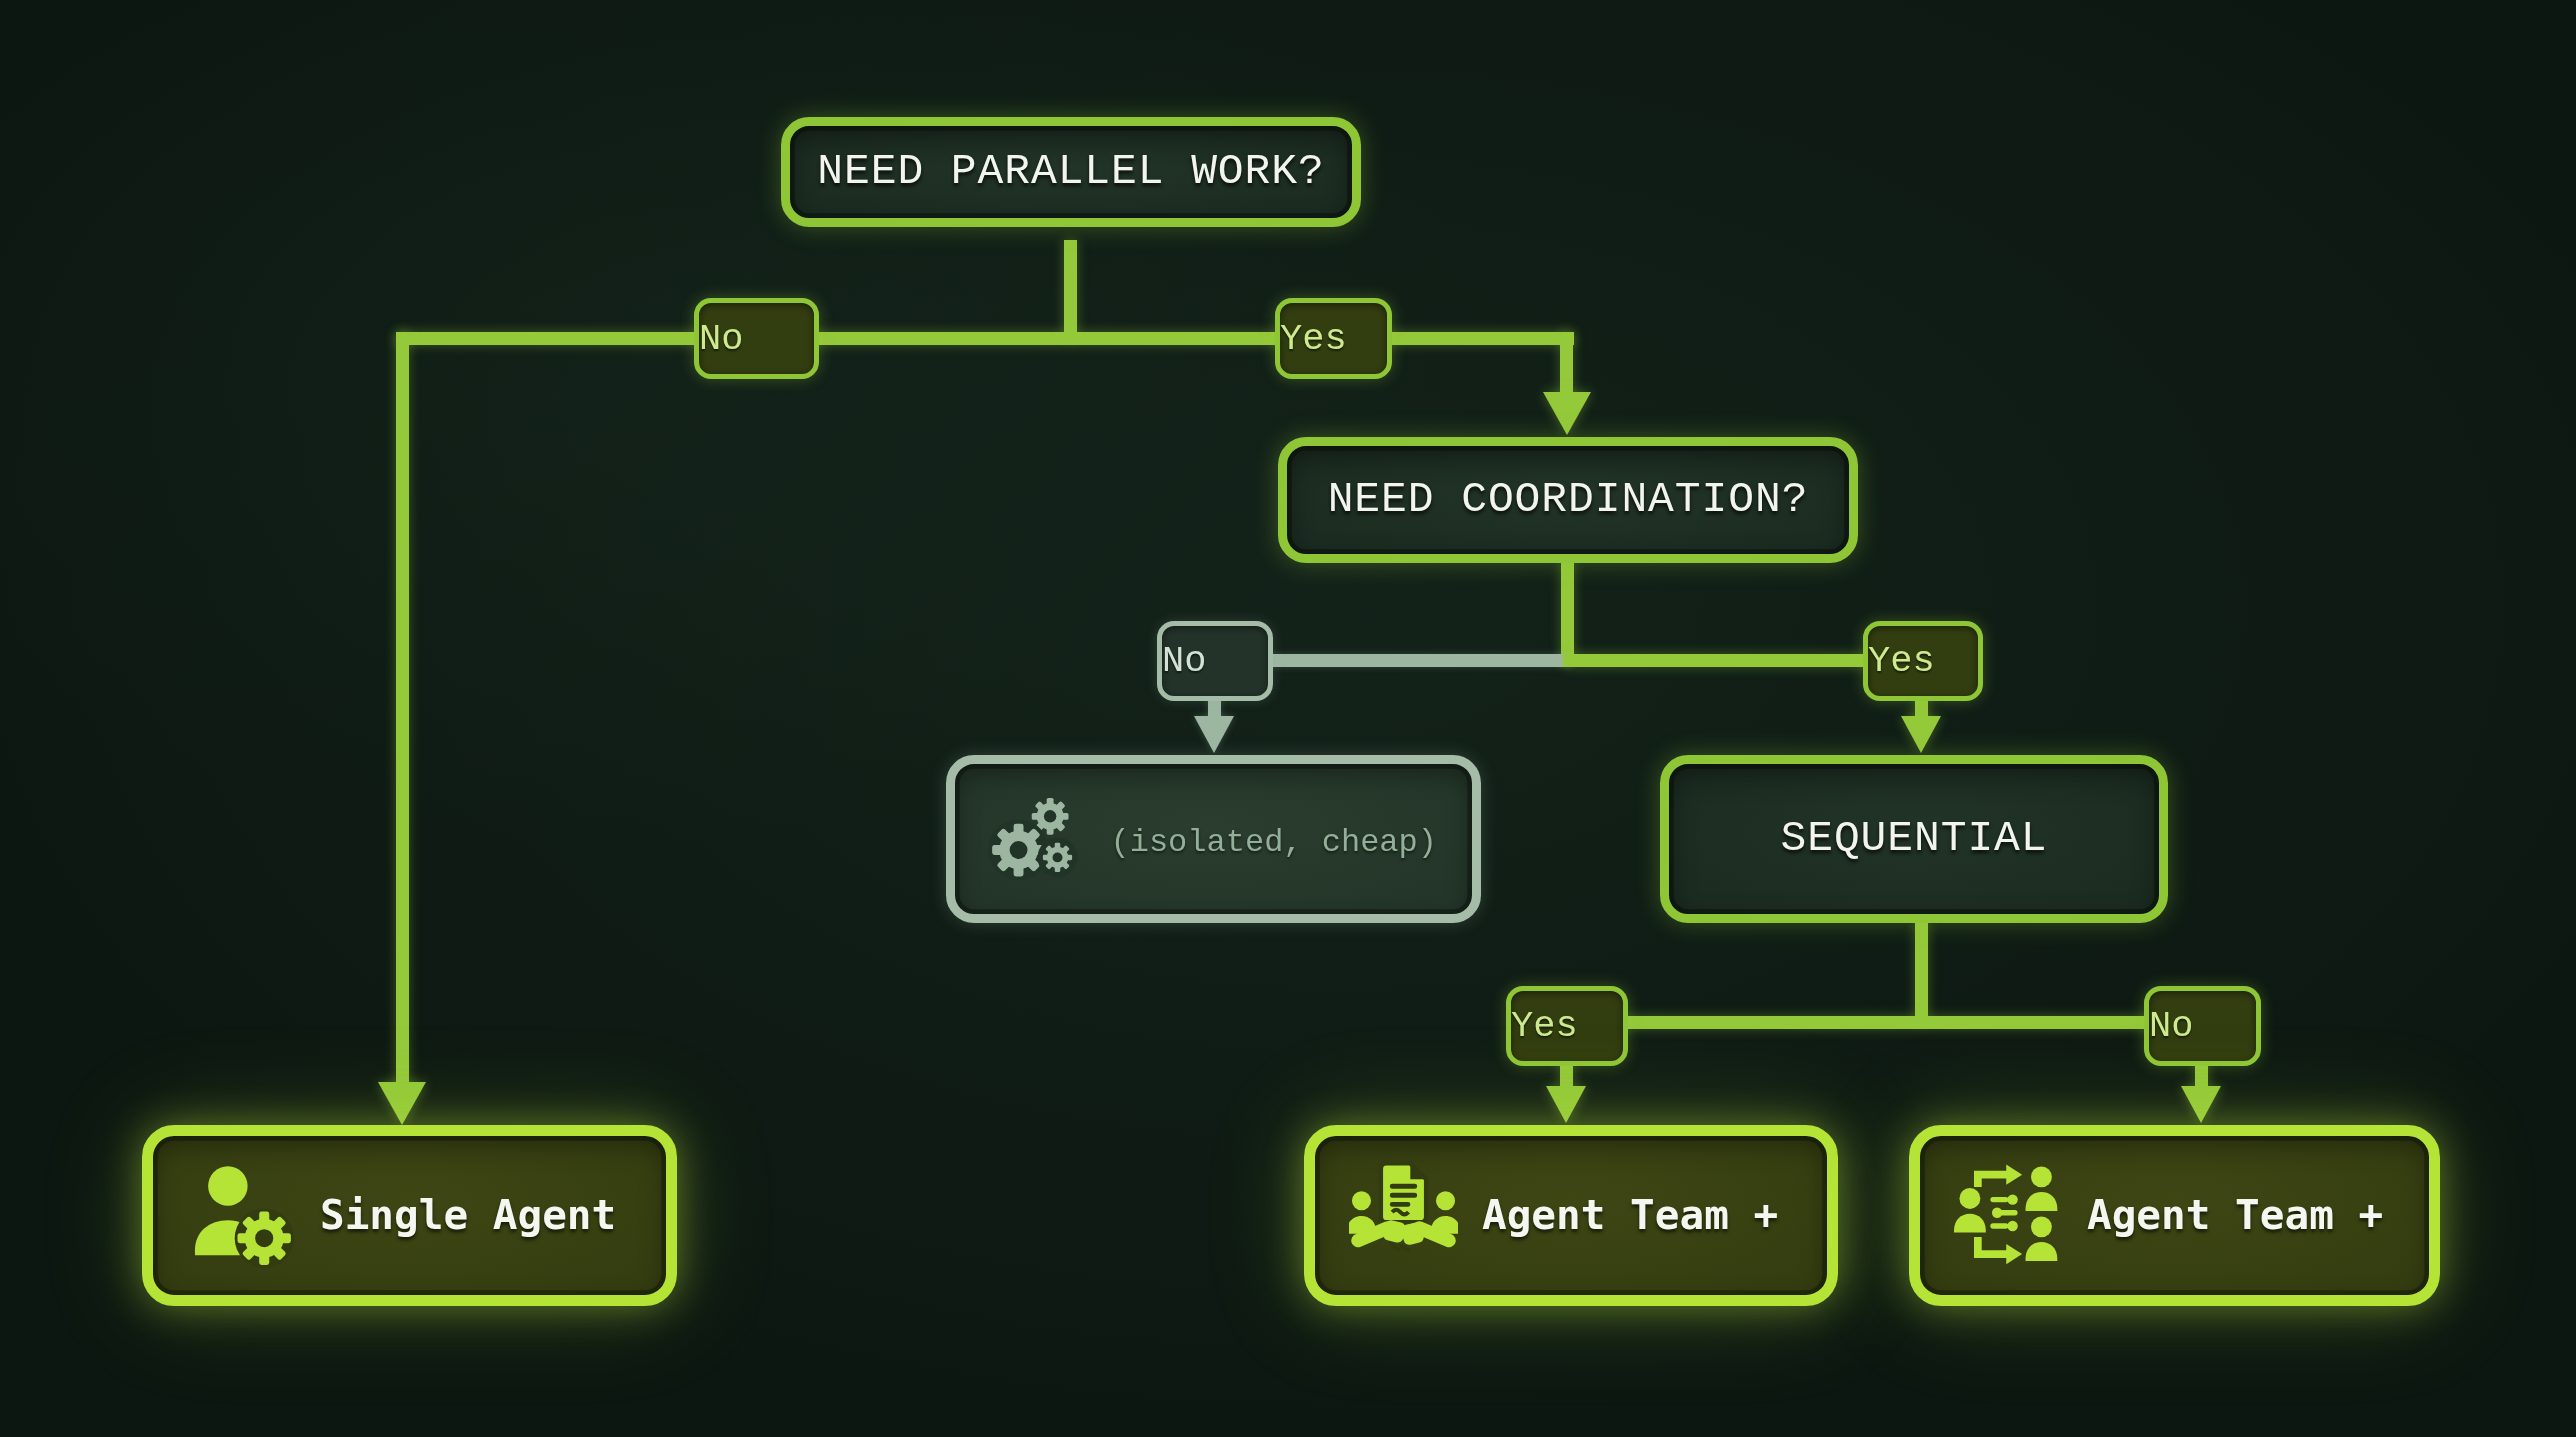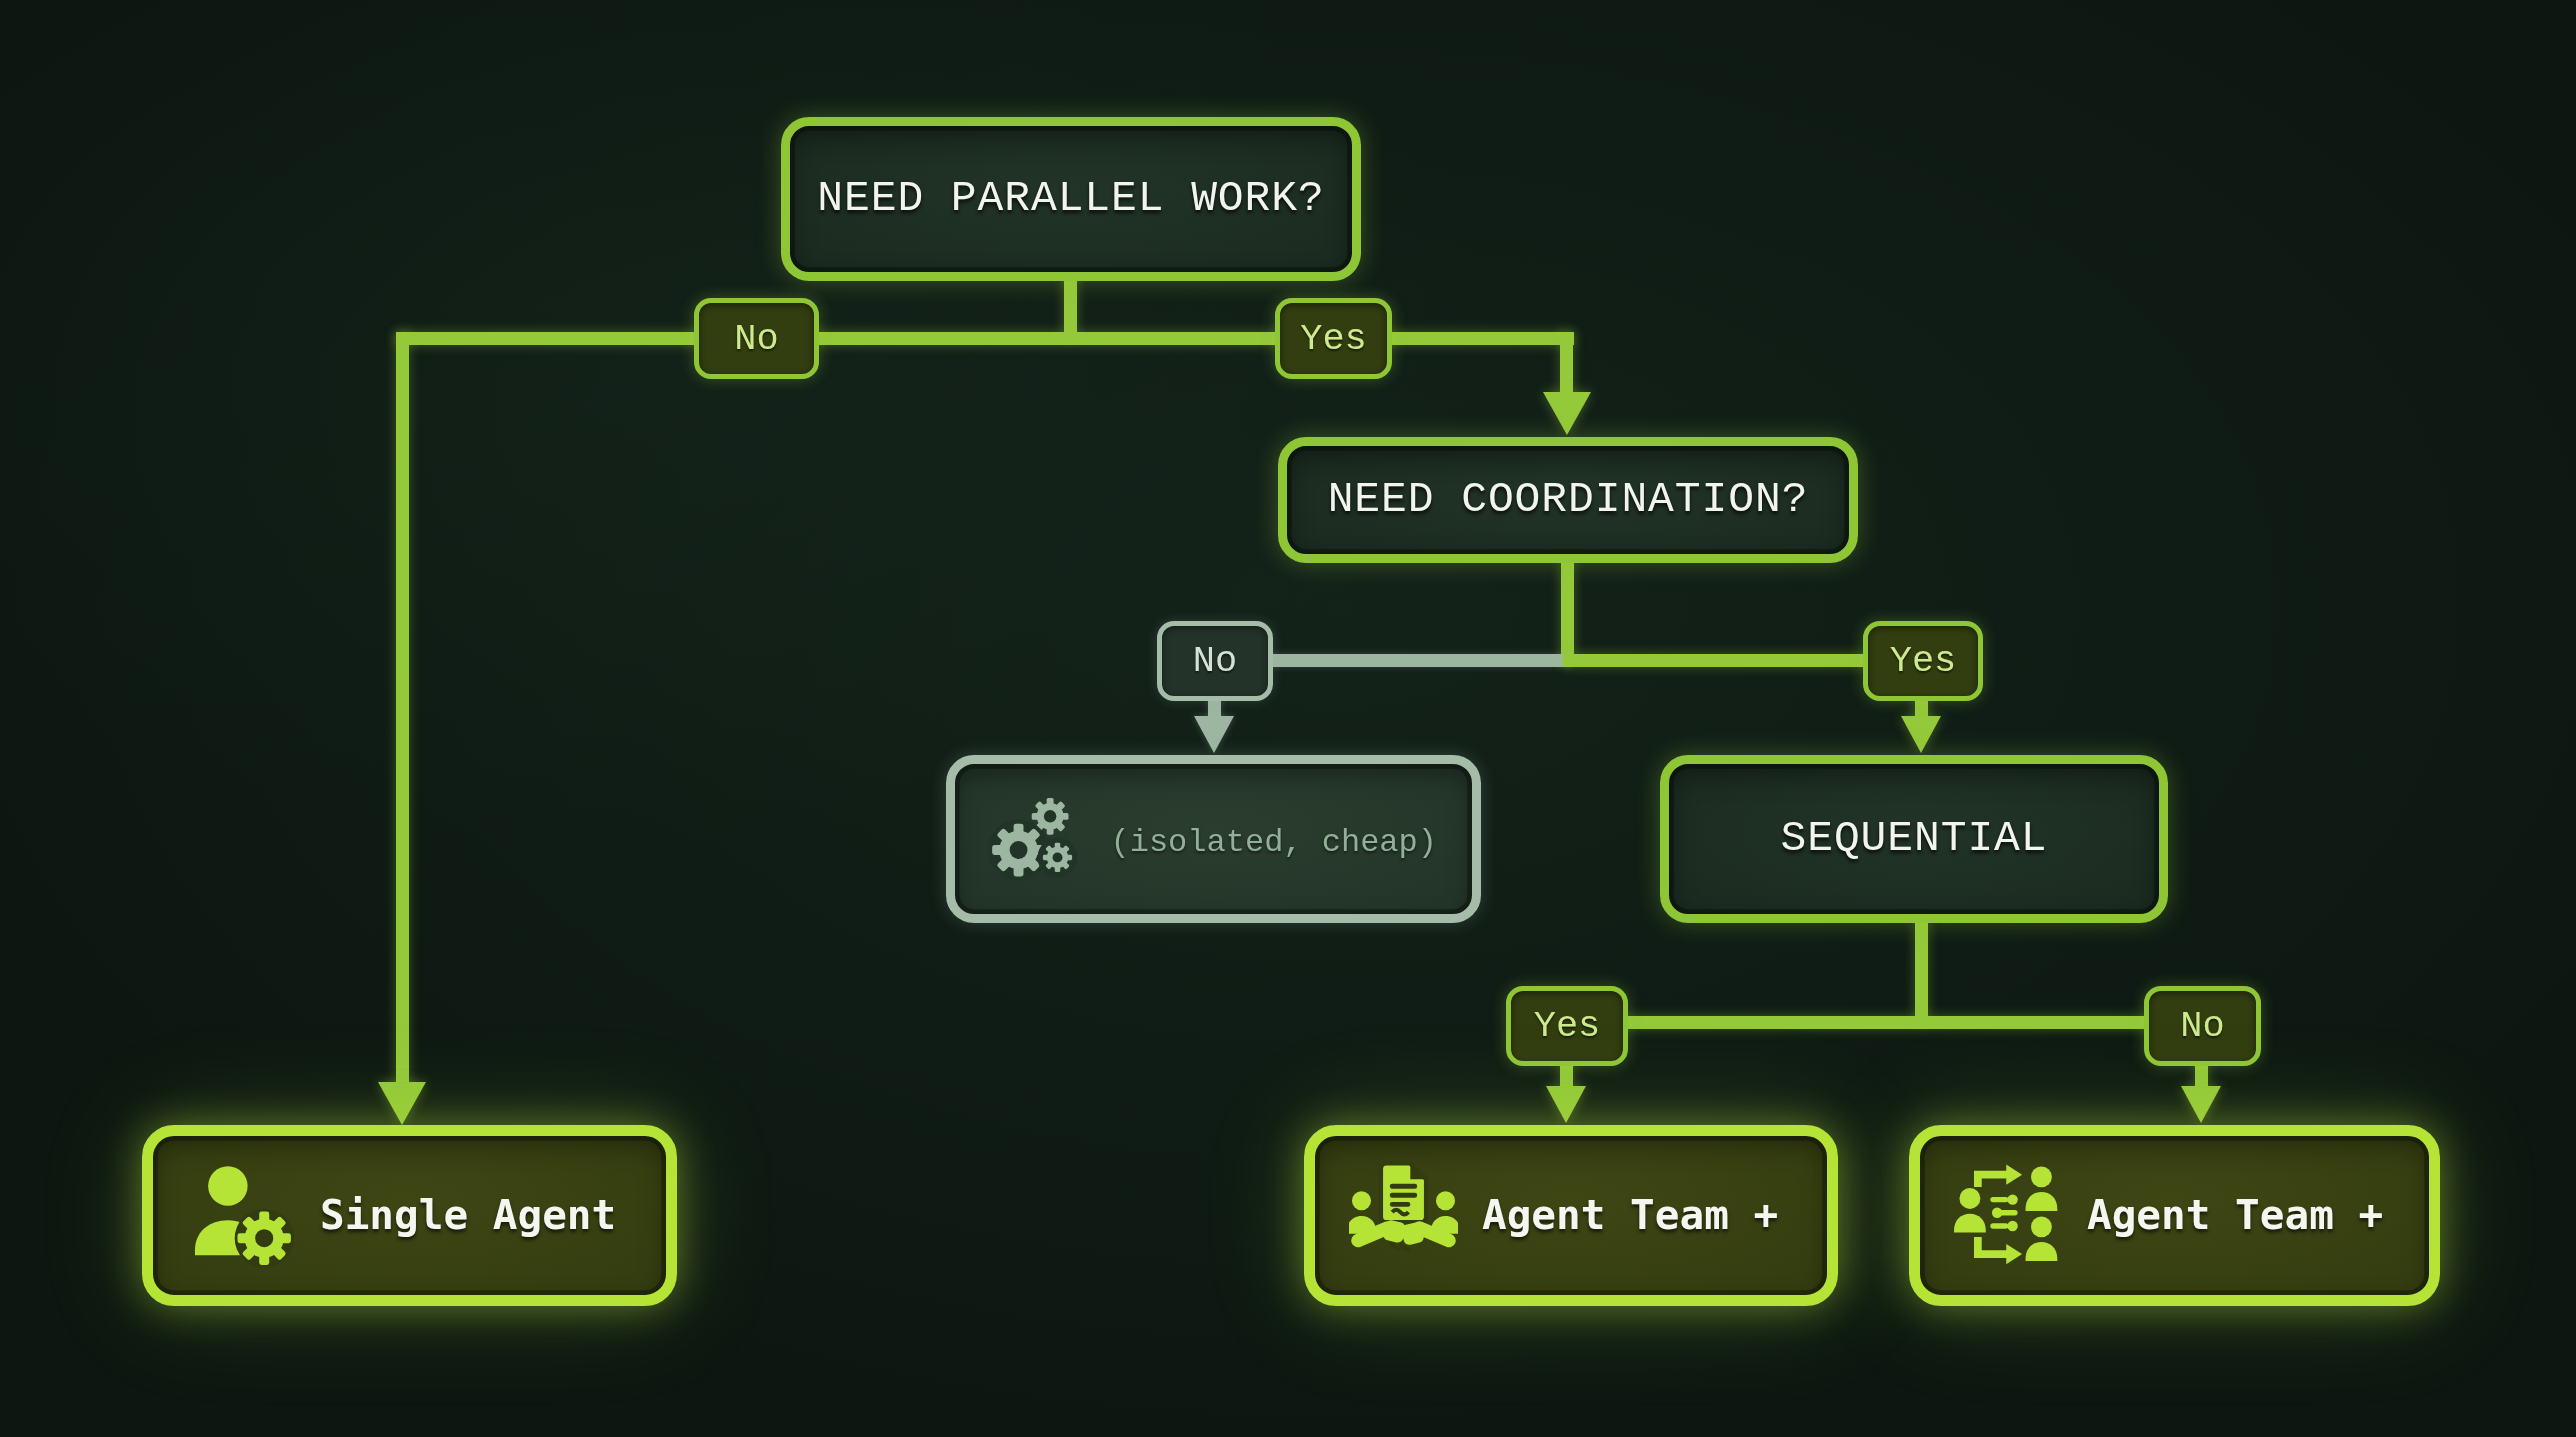--- a/index.html
+++ b/index.html
@@ -18,21 +18,21 @@
   .conn.h{height:13px;}
   .conn.v{width:13px;}
   .conn.muted{background:var(--muted-line,#9db6a2);box-shadow:0 0 7.5px rgba(157,182,162,.25);}
   .arrowhead{position:absolute;width:0;height:0;
     border-left:24px solid transparent;border-right:24px solid transparent;
     border-top:43px solid var(--line-bright,#94c93a);
     filter:drop-shadow(0 0 5.6px rgba(150,205,58,.4));}
   .arrowhead.sm{border-left-width:20.6px;border-right-width:20.6px;border-top-width:37px;}
   .arrowhead.muted{border-top-color:var(--muted-line,#9db6a2);filter:drop-shadow(0 0 3.7px rgba(157,182,162,.3));}
   
-  .badge{position:absolute;display:flex;align-items:center;justify-content:center;
+  .badge{position:absolute;display:flex;align-items:center;
     border:5.6px solid var(--border-question,#8fc636);border-radius:17px;
     background:var(--fill-badge,#323d10);color:var(--badge-text,#cdea8e);
     font:37px "Liberation Mono",monospace;
     box-shadow:0 0 15px rgba(150,205,58,.3), inset 0 1.9px 7.5px rgba(0,0,0,.45);
     text-shadow:0 1.9px 1.9px rgba(0,0,0,.5);z-index:2;}
   .badge.muted{border-color:var(--muted-border,#a5bda8);background:var(--muted-badge-fill,#233329);
     color:var(--muted-badge-text,#d3e2d4);
     box-shadow:0 0 11.2px rgba(157,182,162,.2), inset 0 1.9px 7.5px rgba(0,0,0,.45);}
   
   .qbox{position:absolute;display:flex;flex-direction:column;align-items:center;justify-content:center;
@@ -122,21 +122,21 @@
   <div class="badge" style="left:1863px;top:621px;width:120px;height:80px">
     <span>Yes</span>
   </div>
   <div class="badge" style="left:1506px;top:986px;width:122px;height:80px">
     <span>Yes</span>
   </div>
   <div class="badge" style="left:2144px;top:986px;width:117px;height:80px">
     <span>No</span>
   </div>
 
-  <div class="qbox" style="left:781px;top:117px;width:580px;height:164px">
+  <div class="qbox" style="left:781px;top:117px;width:580px;height:110px">
     <span class="lbl">NEED PARALLEL WORK?</span>
   </div>
   <div class="qbox" style="left:1278px;top:437px;width:580px;height:126px">
     <span class="lbl">NEED COORDINATION?</span>
   </div>
   <div class="qbox" style="left:1660px;top:755px;width:508px;height:168px">
     <span class="lbl">SEQUENTIAL</span>
   </div>
 
   <div class="subbox" style="left:946px;top:755px;width:535px;height:168px">

